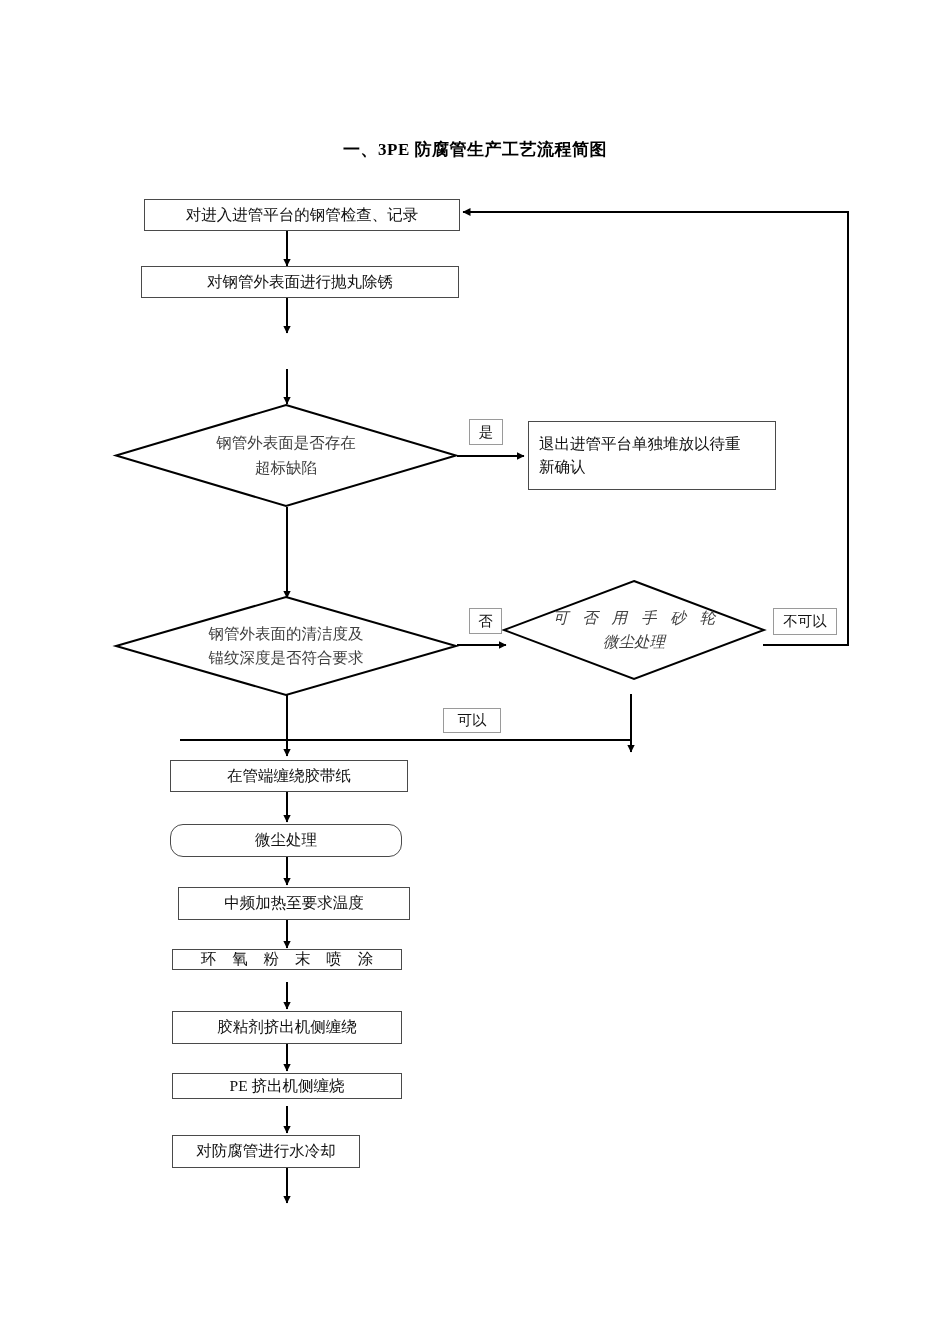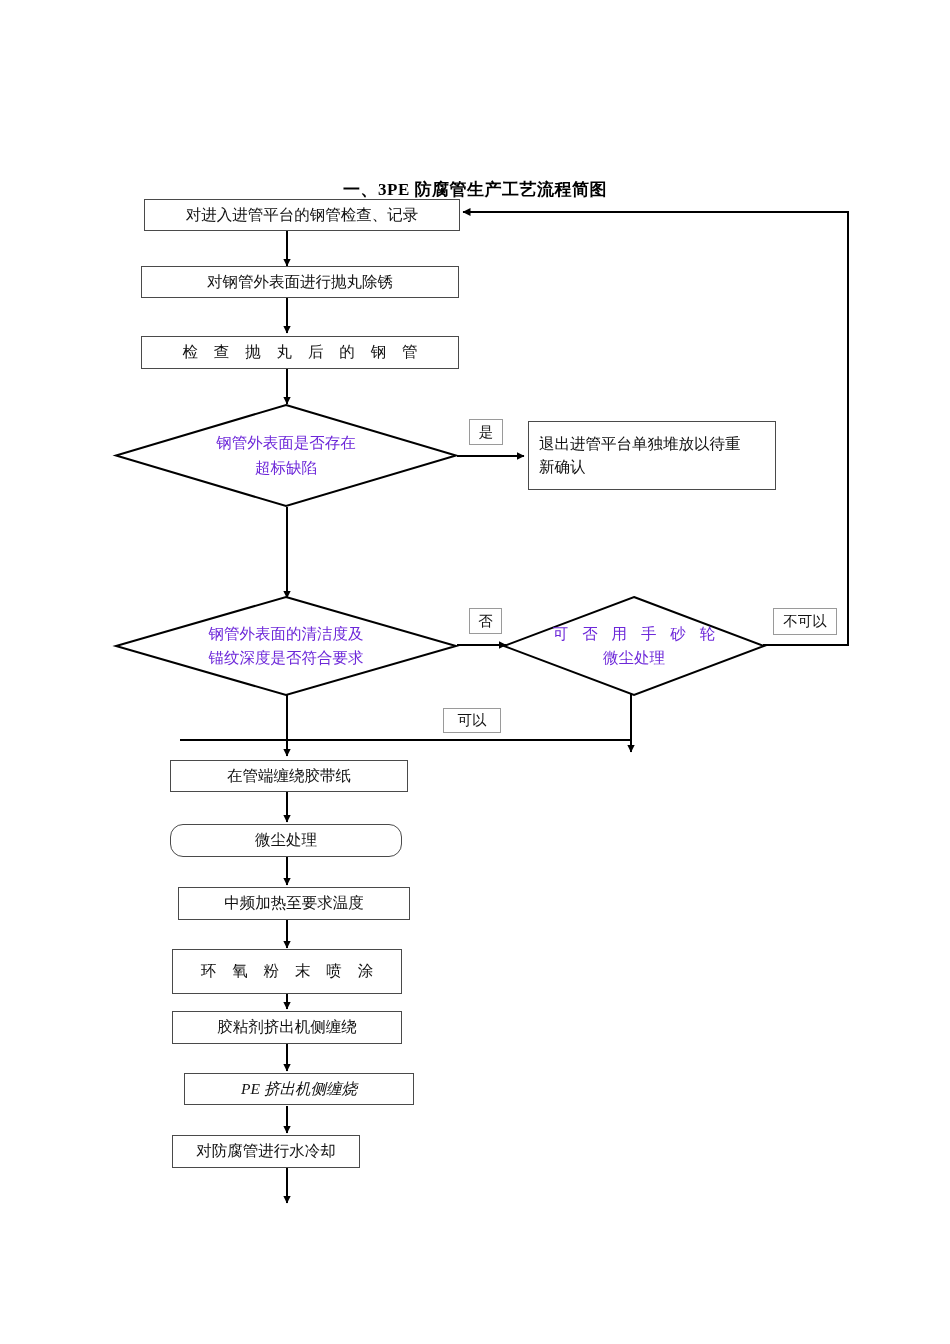--- a/index.html
+++ b/index.html
@@ -21,21 +21,20 @@
   #title {
     position: absolute;
     left: 0;
     top: 138px;
     width: 950px;
     text-align: center;
     font-size: 17px;
     font-weight: bold;
     letter-spacing: 0.5px;
     font-family: "Liberation Serif", "DejaVu Serif", serif;
-    margin-top: 40px;
   }
   .node {
     position: absolute;
     box-sizing: border-box;
     border: 1px solid #4a4a4a;
     background: #ffffff;
     display: flex;
     align-items: center;
     justify-content: center;
     font-size: 15.5px;
@@ -80,21 +79,21 @@
     top: 0;
     width: 100%;
     height: 100%;
     display: flex;
     flex-direction: column;
     align-items: center;
     justify-content: center;
     font-size: 15.5px;
     line-height: 1.55;
     text-align: center;
-    color: #6d28d9;
+    color: #404040;
     pointer-events: none;
   }
   .diamond-text .sp {
     letter-spacing: 5px;
     text-indent: 5px;
   }
   #edges {
     position: absolute;
     left: 0;
     top: 0;
@@ -151,40 +150,39 @@
       <line x1="287" y1="1106" x2="287" y2="1133" marker-end="url(#ah)"></line>
 
       <line x1="287" y1="1168" x2="287" y2="1203" marker-end="url(#ah)"></line>
     </g>
   </svg>
 
   <div class="node" style="left:144px; top:199px; width:316px; height:32px;">对进入进管平台的钢管检查、记录</div>
 
   <div class="node" style="left:141px; top:266px; width:318px; height:32px;">对钢管外表面进行抛丸除锈</div>
 
-  <div class="node spaced" style="left:141px; top:336px; width:318px; height:33px;">检 查 抛 丸 后 的 钢 管</div>
 
   <div class="node left-align" style="left:528px; top:421px; width:248px; height:69px;">
     <div>
       <div>退出进管平台单独堆放以待重</div>
       <div>新确认</div>
     </div>
   </div>
 
   <div class="node" style="left:170px; top:760px; width:238px; height:32px;">在管端缠绕胶带纸</div>
 
   <div class="node" style="left:170px; top:824px; width:232px; height:33px;border-radius:13px;">微尘处理</div>
 
   <div class="node" style="left:170px; top:887px; width:232px; height:33px;margin-left:8px;">中频加热至要求温度</div>
 
-  <div class="node spaced" style="left:172px; top:949px; width:230px; height:45px;">环 氧 粉 末 喷 涂</div>
+  <div class="node spaced" style="left:172px; top:949px; width:230px; height:21px;">环 氧 粉 末 喷 涂</div>
 
   <div class="node" style="left:172px; top:1011px; width:230px; height:33px;">胶粘剂挤出机侧缠绕</div>
 
-  <div class="node" style="left:184px; top:1073px; width:230px; height:32px;font-style:italic;">PE 挤出机侧缠烧</div>
+  <div class="node" style="left:172px; top:1073px; width:230px; height:26px;">PE 挤出机侧缠烧</div>
 
   <div class="node" style="left:172px; top:1135px; width:188px; height:33px;">对防腐管进行水冷却</div>
 
   <div class="diamond-wrap" style="left:115px; top:404px; width:342px; height:103px;">
     <svg width="342" height="103" viewBox="0 0 342 103">
       <polygon points="171,1 341,51.5 171,102 1,51.5" fill="#ffffff" stroke="#000000" stroke-width="2"></polygon>
     </svg>
     <div class="diamond-text">
       <div>钢管外表面是否存在</div>
       <div>超标缺陷</div>
@@ -194,21 +192,21 @@
   <div class="diamond-wrap" style="left:115px; top:596px; width:342px; height:100px;">
     <svg width="342" height="100" viewBox="0 0 342 100">
       <polygon points="171,1 341,50 171,99 1,50" fill="#ffffff" stroke="#000000" stroke-width="2"></polygon>
     </svg>
     <div class="diamond-text">
       <div>钢管外表面的清洁度及</div>
       <div>锚纹深度是否符合要求</div>
     </div>
   </div>
 
-  <div class="diamond-wrap" style="left:503px; top:596px; width:262px; height:100px;">
+  <div class="diamond-wrap" style="left:503px; top:580px; width:262px; height:100px;font-style:italic;">
     <svg width="262" height="100" viewBox="0 0 262 100">
       <polygon points="131,1 261,50 131,99 1,50" fill="#ffffff" stroke="#000000" stroke-width="2"></polygon>
     </svg>
     <div class="diamond-text">
       <div class="sp">可 否 用 手 砂 轮</div>
       <div>微尘处理</div>
     </div>
   </div>
 
   <div class="label-box" style="left:469px; top:419px; width:34px; height:26px;">是</div>

